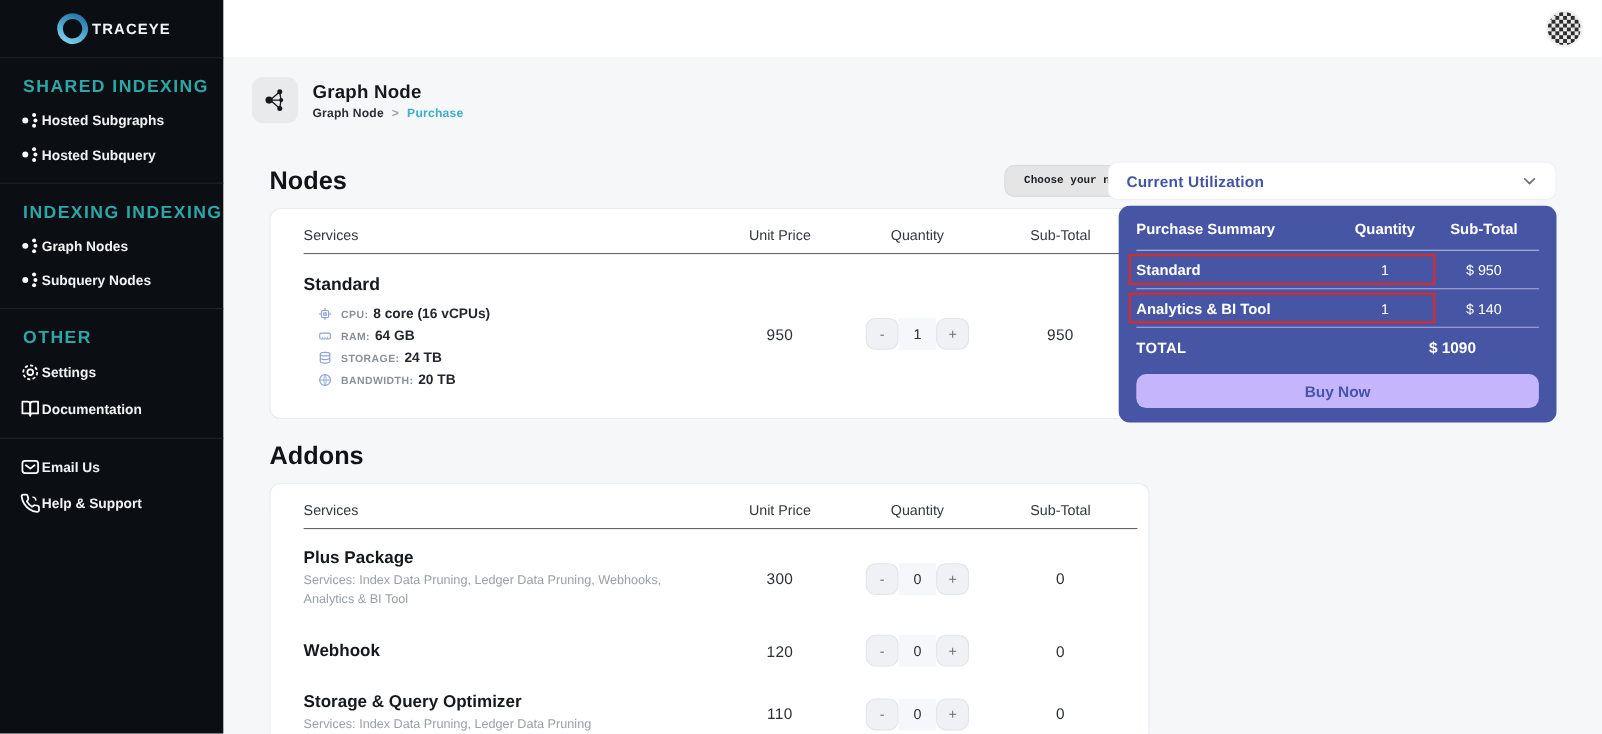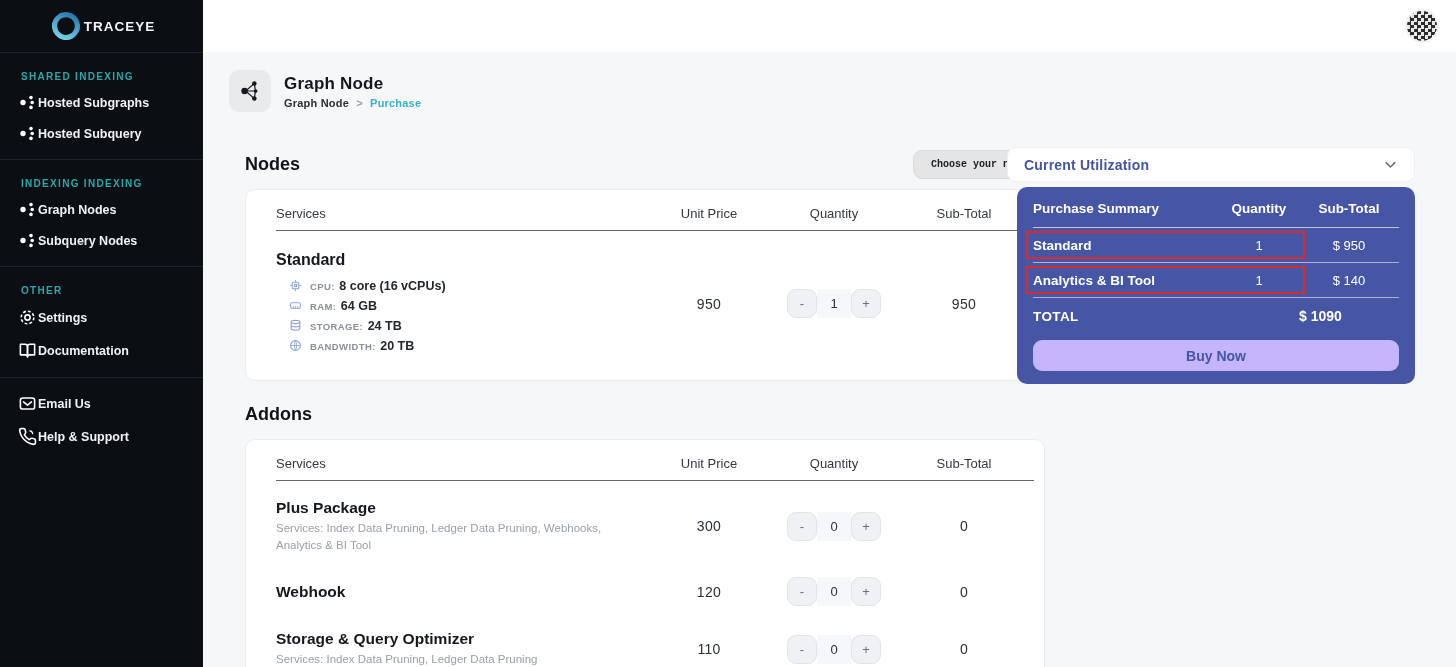--- a/index.html
+++ b/index.html
@@ -7,42 +7,42 @@
   body { font-family:"Liberation Sans", sans-serif; background:#f6f7f9; position:relative; overflow:hidden; }
 
   .app { position:relative; width:1456px; height:667px; }
 
   
   .sidebar { position:absolute; left:0; top:0; width:203px; height:667px; background:#0b0f13; color:#eef0f2; z-index:5; }
   .logo-row { height:53px; display:flex; align-items:center; justify-content:center; gap:0; border-bottom:1px solid #1d232a; }
   .logo-text { font-size:13.5px; font-weight:700; letter-spacing:1px; color:#f2f4f6; }
   .side-section { padding:9px 0 10px; }
   .side-section.bordered { border-bottom:1px solid #1d232a; }
-  .side-h { color:#2ba7a7; font-size:10px; font-weight:700; letter-spacing:1.3px; padding:9px 0 5px 21px; }
+  .side-h { color:#2ba7a7; font-size:16px; font-weight:700; letter-spacing:1.3px; padding:9px 0 5px 21px; }
   .side-item { display:flex; align-items:center; gap:0; padding:7px 0 7px 16px; font-size:12.5px; font-weight:700; color:#f0f2f4; cursor:pointer; }
   .side-item .ic { width:22px; display:flex; justify-content:center; }
 
   
   .topbar { position:absolute; left:203px; top:0; width:1253px; height:52px; background:#ffffff; }
   .avatar { position:absolute; right:17px; top:9px; width:34px; height:34px; border-radius:50%;
             background-image:repeating-conic-gradient(#2d2d2d 0% 25%, #e9e9e9 25% 50%);
             background-size:7px 7px; border:2px solid #f2f2f2; }
 
   
   .page-header { position:absolute; left:229px; top:70px; display:flex; align-items:center; gap:13px; }
   .ph-icon { width:42px; height:42px; border-radius:10px; background:#e9eaec; display:flex; align-items:center; justify-content:center; }
   .ph-title { font-size:17px; font-weight:700; color:#14171c; letter-spacing:.2px; }
   .breadcrumb { font-size:11px; font-weight:700; color:#2b2f36; margin-top:3px; letter-spacing:.2px; }
   .breadcrumb .sep { color:#9aa0a8; margin:0 4px; }
   .breadcrumb .active { color:#3ab0c9; }
 
   
   .main { position:absolute; left:245px; top:148px; width:800px; }
   .section-head { display:flex; align-items:center; justify-content:space-between; height:32px; }
-  .section-title { font-size:18px; font-weight:700; color:#101318; }
+  .section-title { font-size:23px; font-weight:700; color:#101318; }
   .choose-btn { background:#e5e5e5; border:1px solid #d8dade; border-radius:9px; padding:8px 17px; font-size:10px; font-weight:700; color:#1a1d22; cursor:pointer; font-family:Liberation Mono, monospace; }
 
   .card { background:#fff; border:1px solid #ececef; border-radius:10px; margin-top:9px; }
   .grid4 { display:grid; grid-template-columns:1fr 130px 120px 140px; align-items:center; }
   .thead { margin:16px 10px 0 30px; padding-bottom:9px; border-bottom:1.5px solid #63676c; }
   .th { font-size:13px; font-weight:500; color:#34383f; }
   .th.c { text-align:center; }
   .num { font-size:14px; color:#2b2f36; text-align:center; letter-spacing:.3px; }
 
   .node-row { padding:20px 10px 24px 30px; }

